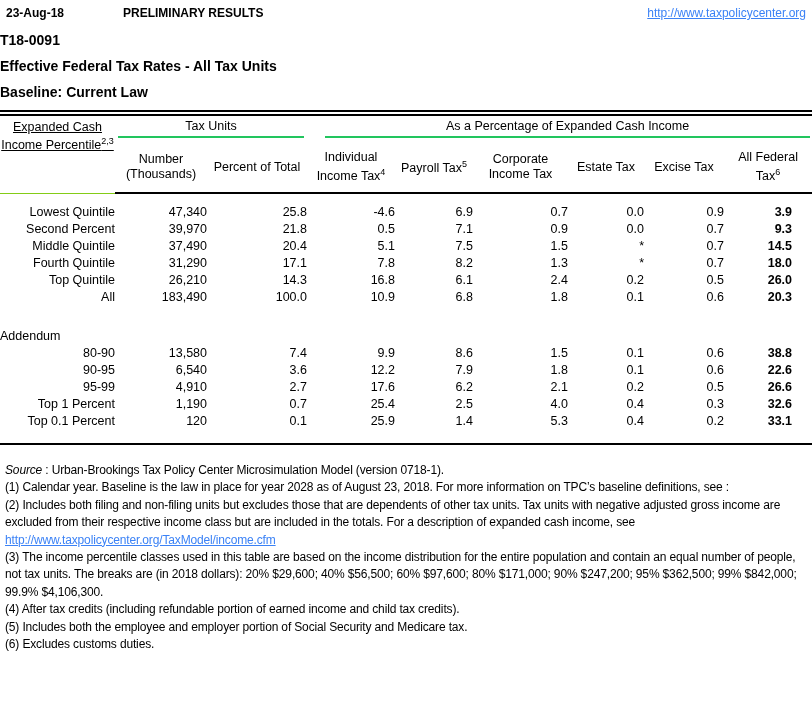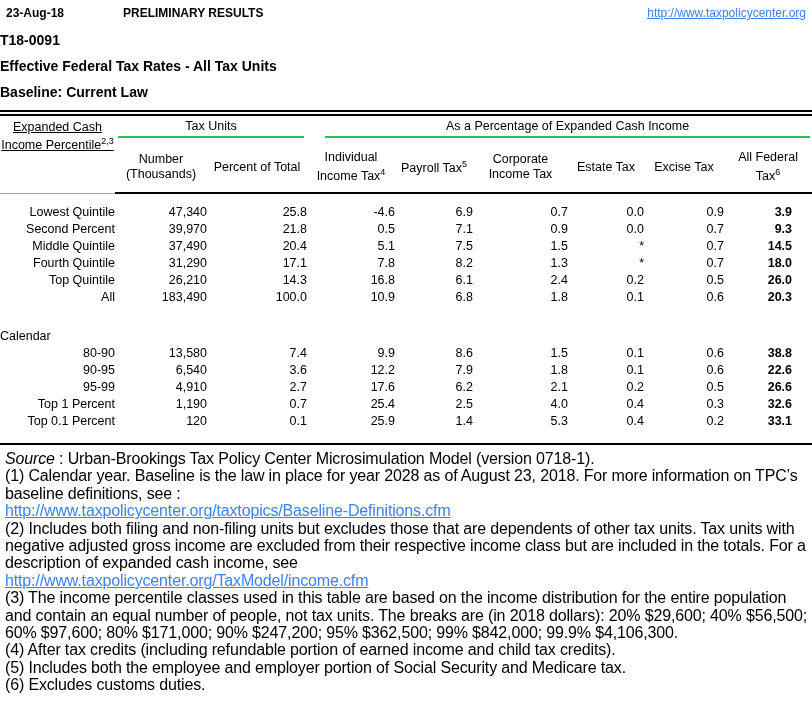--- a/index.html
+++ b/index.html
@@ -34,21 +34,21 @@
   tbody td { font-size: 12.5px; height: 17px; line-height: 17px; }
   td.lbl { font-weight: bold; text-align: right; padding-right: 6px; margin-top: 31px; }
   td.num { text-align: right; padding-right: 8px; }
   td.num.total { font-weight: bold; padding-right: 20px; }
   tbody.main tr:first-child td { padding-top: 10px; }
   tr.spacer-row td { height: 22px; }
   td.addendum { font-weight: bold; text-align: left; padding-left: 5px; }
   tr.endpad td { height: 13px; }
   .rule-bottom { border-top: 2px solid #000; }
   
-  .notes { padding: 5px 5px 0 5px; font-size: 16px; line-height: 17.4px; letter-spacing: -0.15px; }
+  .notes { padding: 17px 5px 0 5px; font-size: 12px; line-height: 17.4px; letter-spacing: -0.15px; }
   .notes .note { margin: 0; }
   .src-label { font-style: italic; }
 </style>
 </head>
 <body>
 
 <div class="topbar">
   <span class="date">23-Aug-18</span>
   <span class="prelim">PRELIMINARY RESULTS</span>
   <a class="lnk site">http://www.taxpolicycenter.org</a>
@@ -161,21 +161,21 @@
         <td class="num">0.1</td>
         <td class="num">0.6</td>
         <td class="num total">20.3</td>
       </tr>
     </tbody>
   <tbody>
     <tr class="spacer-row">
         <td colspan="9"></td>
       </tr>
     <tr>
-        <td class="addendum" colspan="9">Calendar</td>
+        <td class="addendum" colspan="9">Addendum</td>
       </tr>
   </tbody>
   <tbody>
       <tr>
         <td class="lbl">80-90</td>
         <td class="num">13,580</td>
         <td class="num">7.4</td>
         <td class="num">9.9</td>
         <td class="num">8.6</td>
         <td class="num">1.5</td>
@@ -233,20 +233,19 @@
         <td colspan="9"></td>
       </tr>
   </tbody>
 </table>
 
 <div class="rule-bottom"></div>
 
 <div class="notes">
   <div class="note"><span class="src-label">Source</span><span> : Urban-Brookings Tax Policy Center Microsimulation Model (version 0718-1).</span></div>
   <div class="note">(1) Calendar year. Baseline is the law in place for year 2028 as of August 23, 2018. For more information on TPC’s baseline definitions, see :</div>
-  <div class="note"><a class="lnk">http://www.taxpolicycenter.org/taxtopics/Baseline-Definitions.cfm</a></div>
   <div class="note">(2) Includes both filing and non-filing units but excludes those that are dependents of other tax units. Tax units with negative adjusted gross income are excluded from their respective income class but are included in the totals. For a description of expanded cash income, see</div>
   <div class="note"><a class="lnk">http://www.taxpolicycenter.org/TaxModel/income.cfm</a></div>
   <div class="note">(3) The income percentile classes used in this table are based on the income distribution for the entire population and contain an equal number of people, not tax units. The breaks are (in 2018 dollars): 20% $29,600; 40% $56,500; 60% $97,600; 80% $171,000; 90% $247,200; 95% $362,500; 99% $842,000; 99.9% $4,106,300.</div>
   <div class="note">(4) After tax credits (including refundable portion of earned income and child tax credits).</div>
   <div class="note">(5) Includes both the employee and employer portion of Social Security and Medicare tax.</div>
   <div class="note">(6) Excludes customs duties.</div>
 </div>
 
 </body></html>

